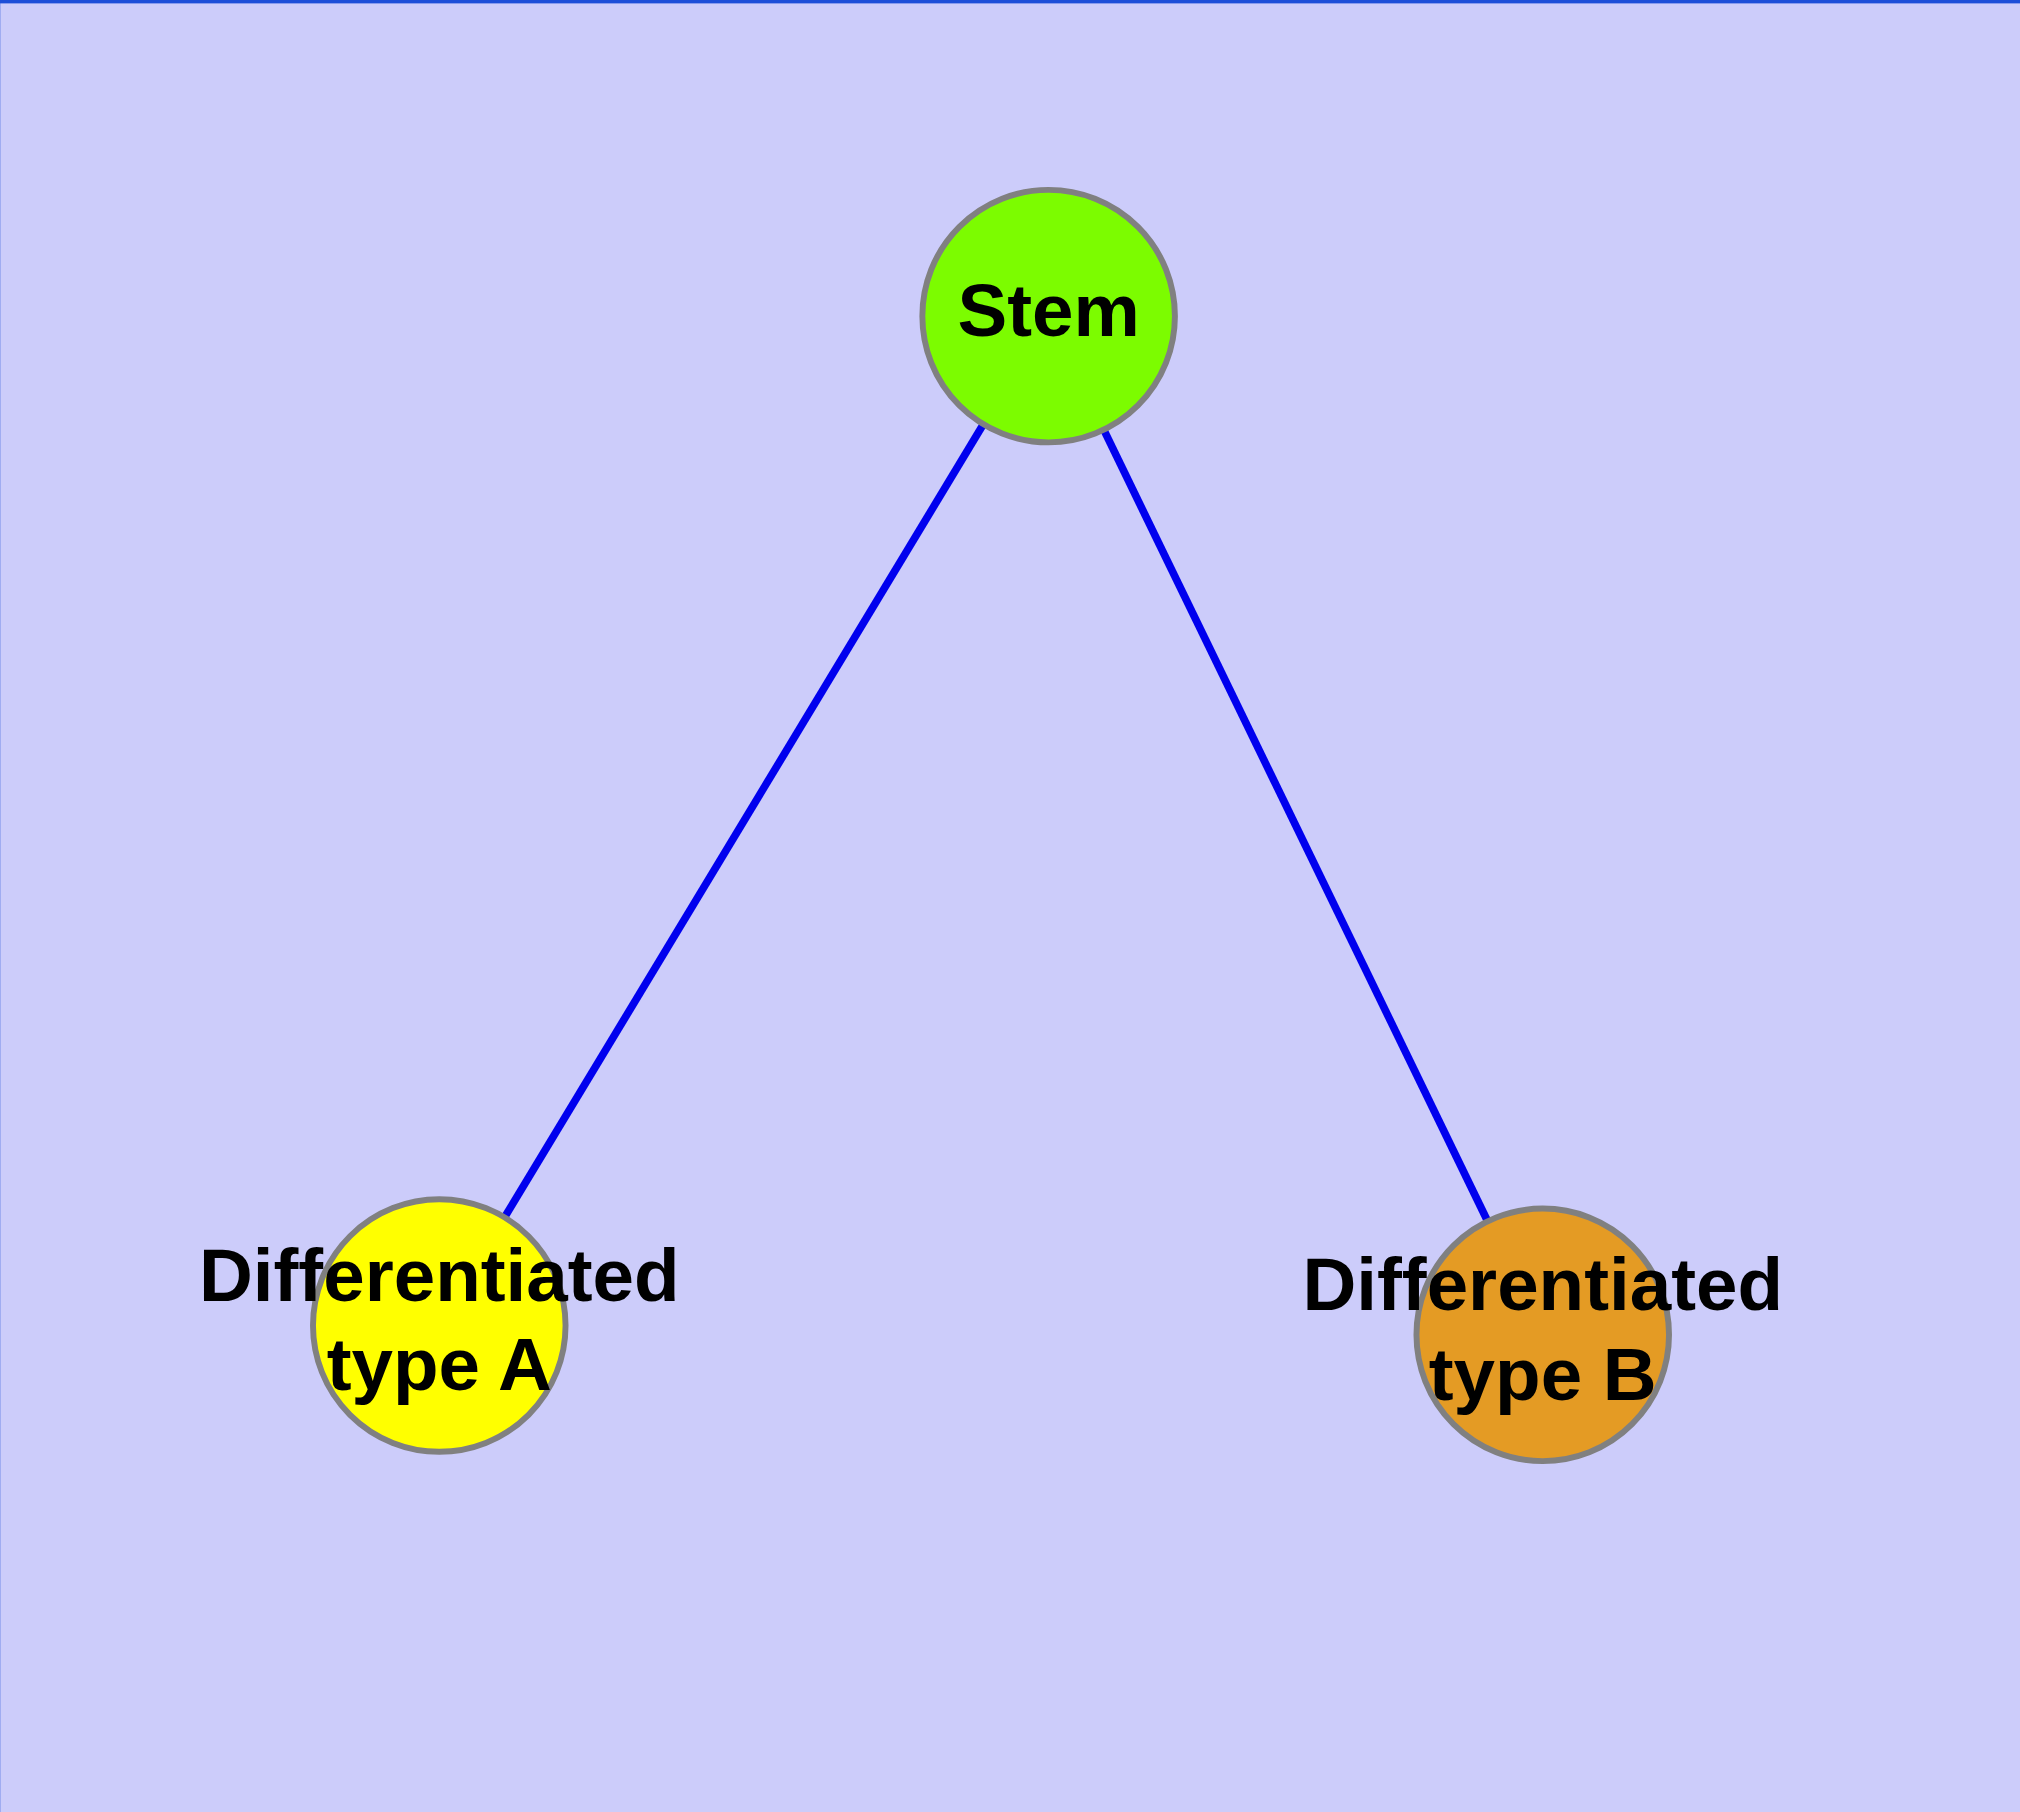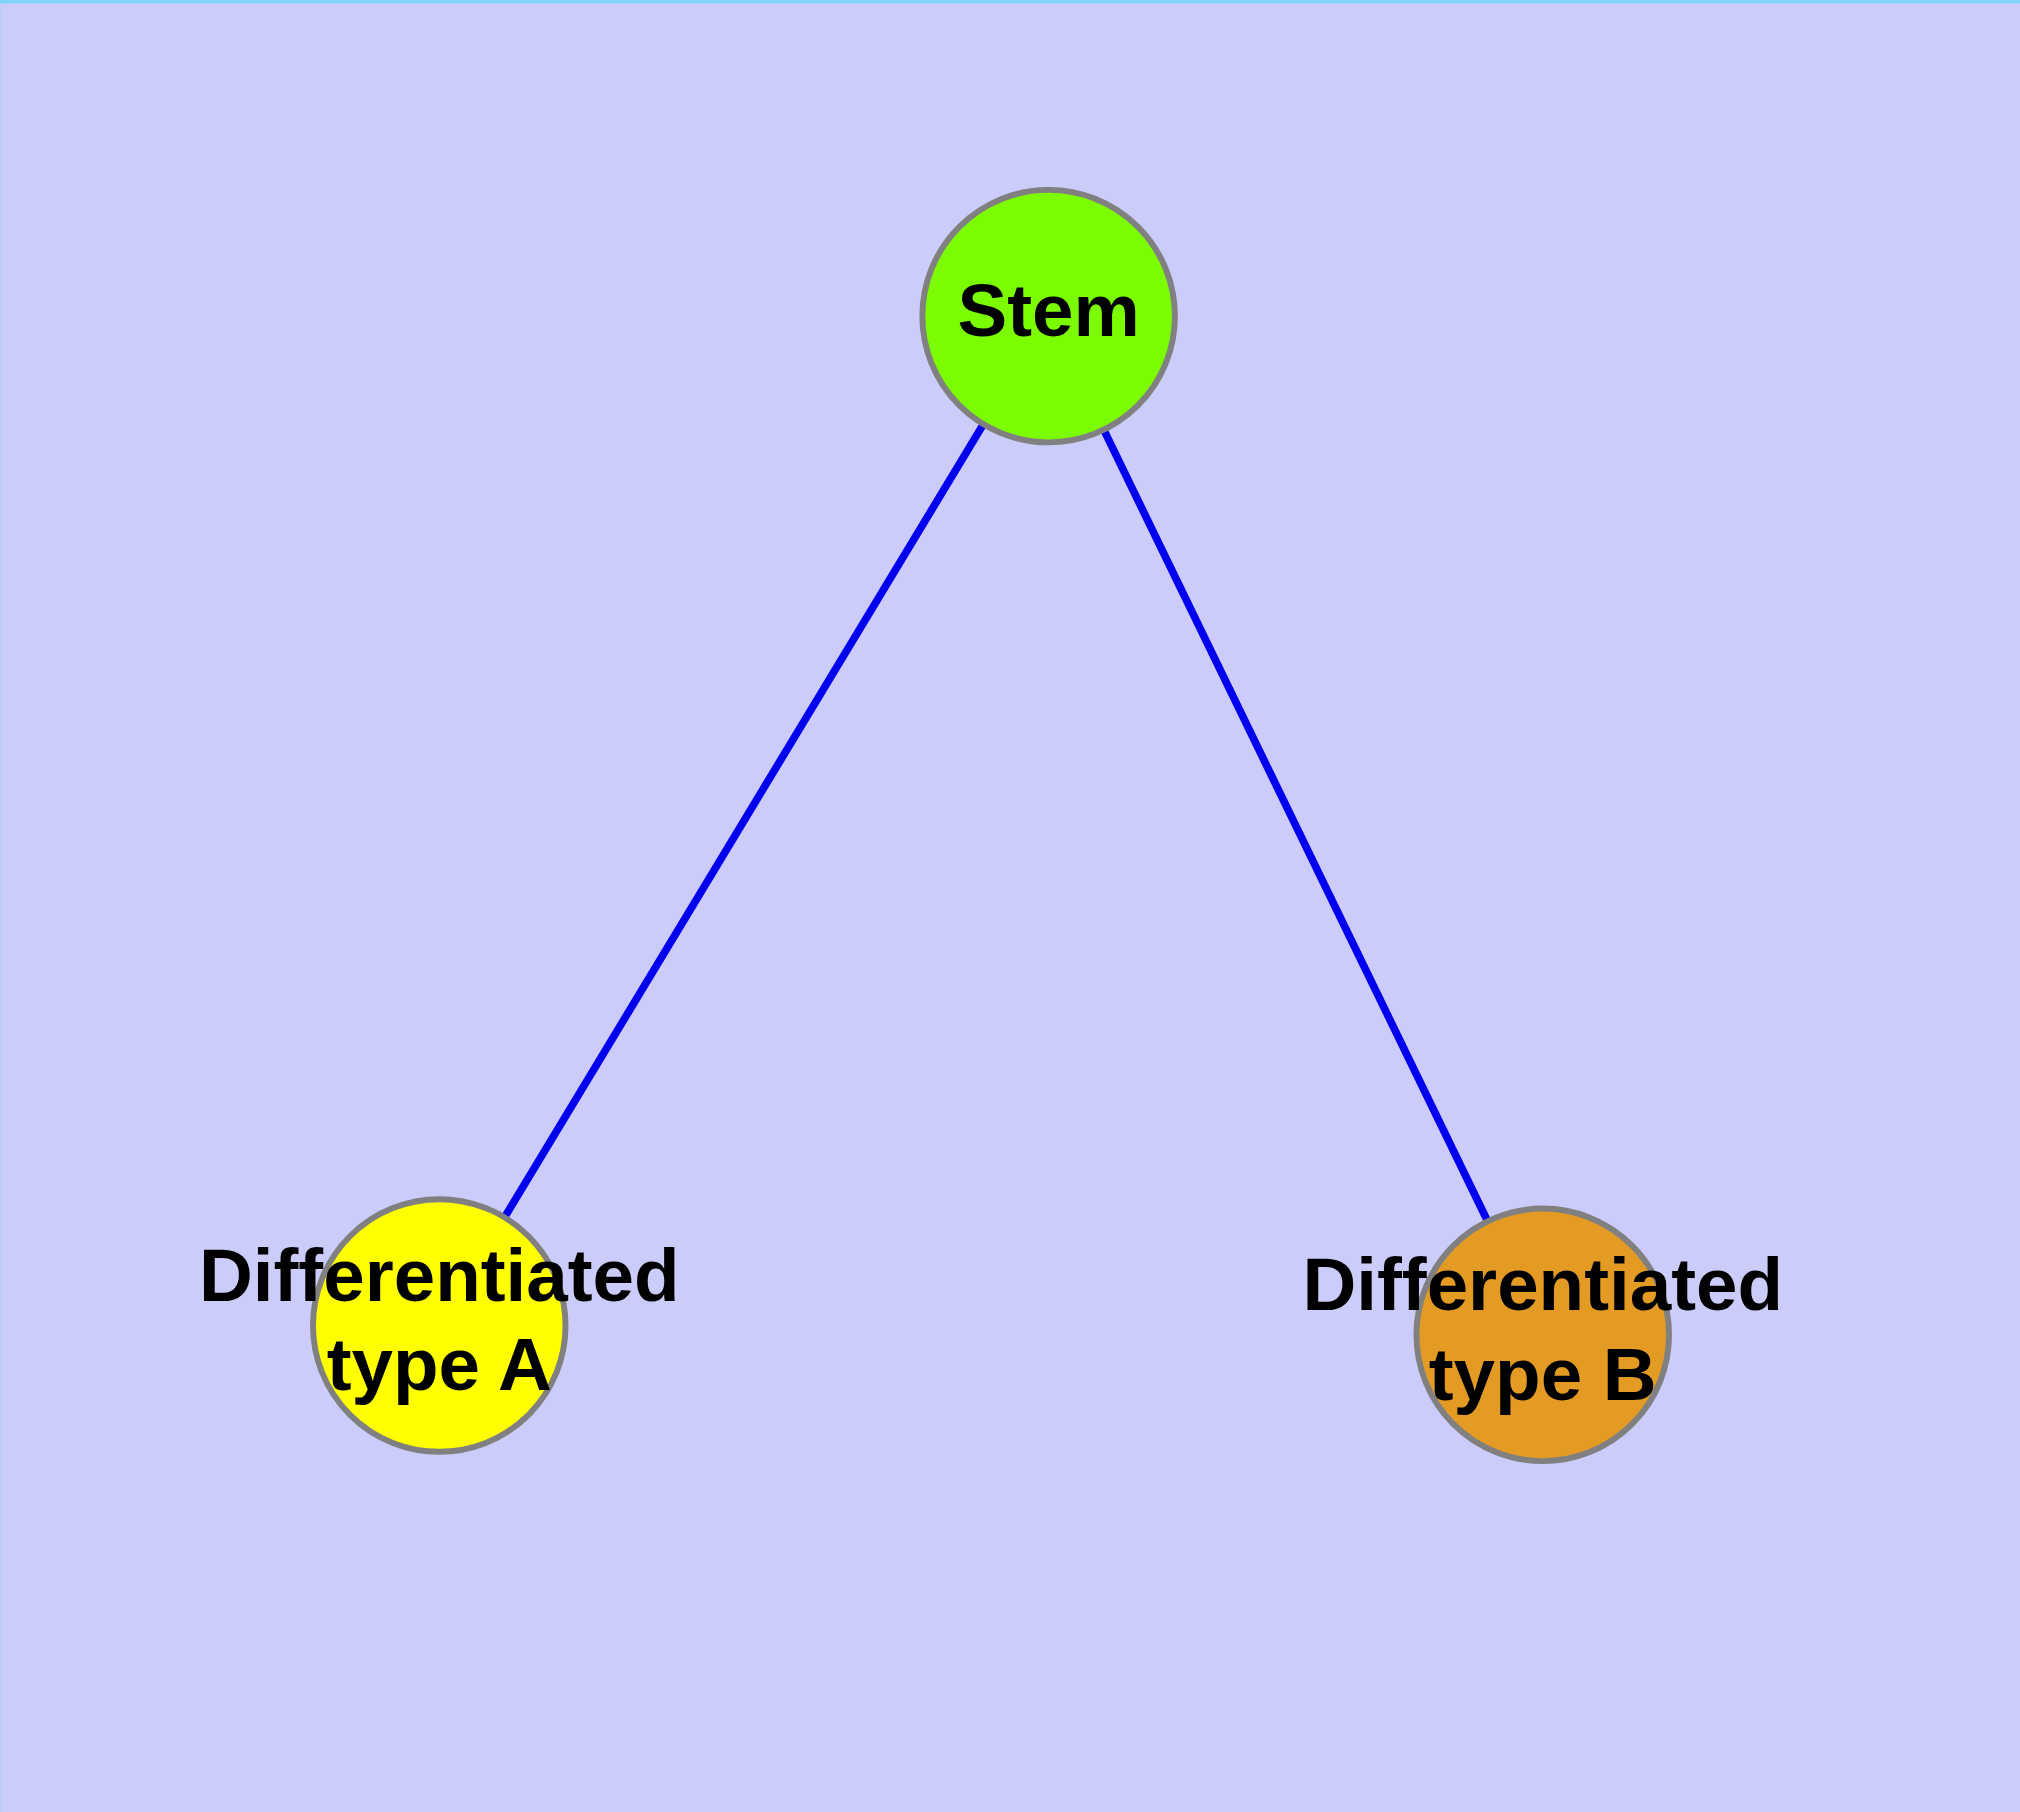--- a/index.html
+++ b/index.html
@@ -29,21 +29,21 @@
     font-weight: bold;
     fill: #000000;
     text-anchor: middle;
     dominant-baseline: middle;
     paint-order: normal;
   }
 </style>
 </head>
 <body>
 
-<div id="canvas" style="width: 2021px; height: 1812px; background: #7dd3fc;">
+<div id="canvas" style="width: 2021px; height: 1812px; background: #1d4ed8;">
   <svg id="graph-surface" viewBox="0 0 2384 2138" xmlns="http://www.w3.org/2000/svg" style="width: 2021px; height: 1812px;">
     <rect id="bg-rect" x="0" y="4" width="2384" height="2134" fill="#ccccfa"></rect>
     <g id="edges-layer">
         <line x1="1161.5443672096894" y1="497.9897895038384" x2="593.4556327903105" y2="1439.0102104961616" stroke="#0000ee" stroke-width="9" stroke-linecap="butt"></line>
         <line x1="1300.7147011512463" y1="504.36375777666905" x2="1756.2852988487537" y2="1443.636242223331" stroke="#0000ee" stroke-width="9" stroke-linecap="butt"></line>
       </g>
     <g id="nodes-layer">
         <circle cx="1237" cy="373" r="149" fill="#7cfc00" stroke="#808080" stroke-width="7"></circle>
         <circle cx="518" cy="1564" r="149" fill="#ffff00" stroke="#808080" stroke-width="7"></circle>
         <circle cx="1820" cy="1575" r="149" fill="#e49b24" stroke="#808080" stroke-width="7"></circle>

